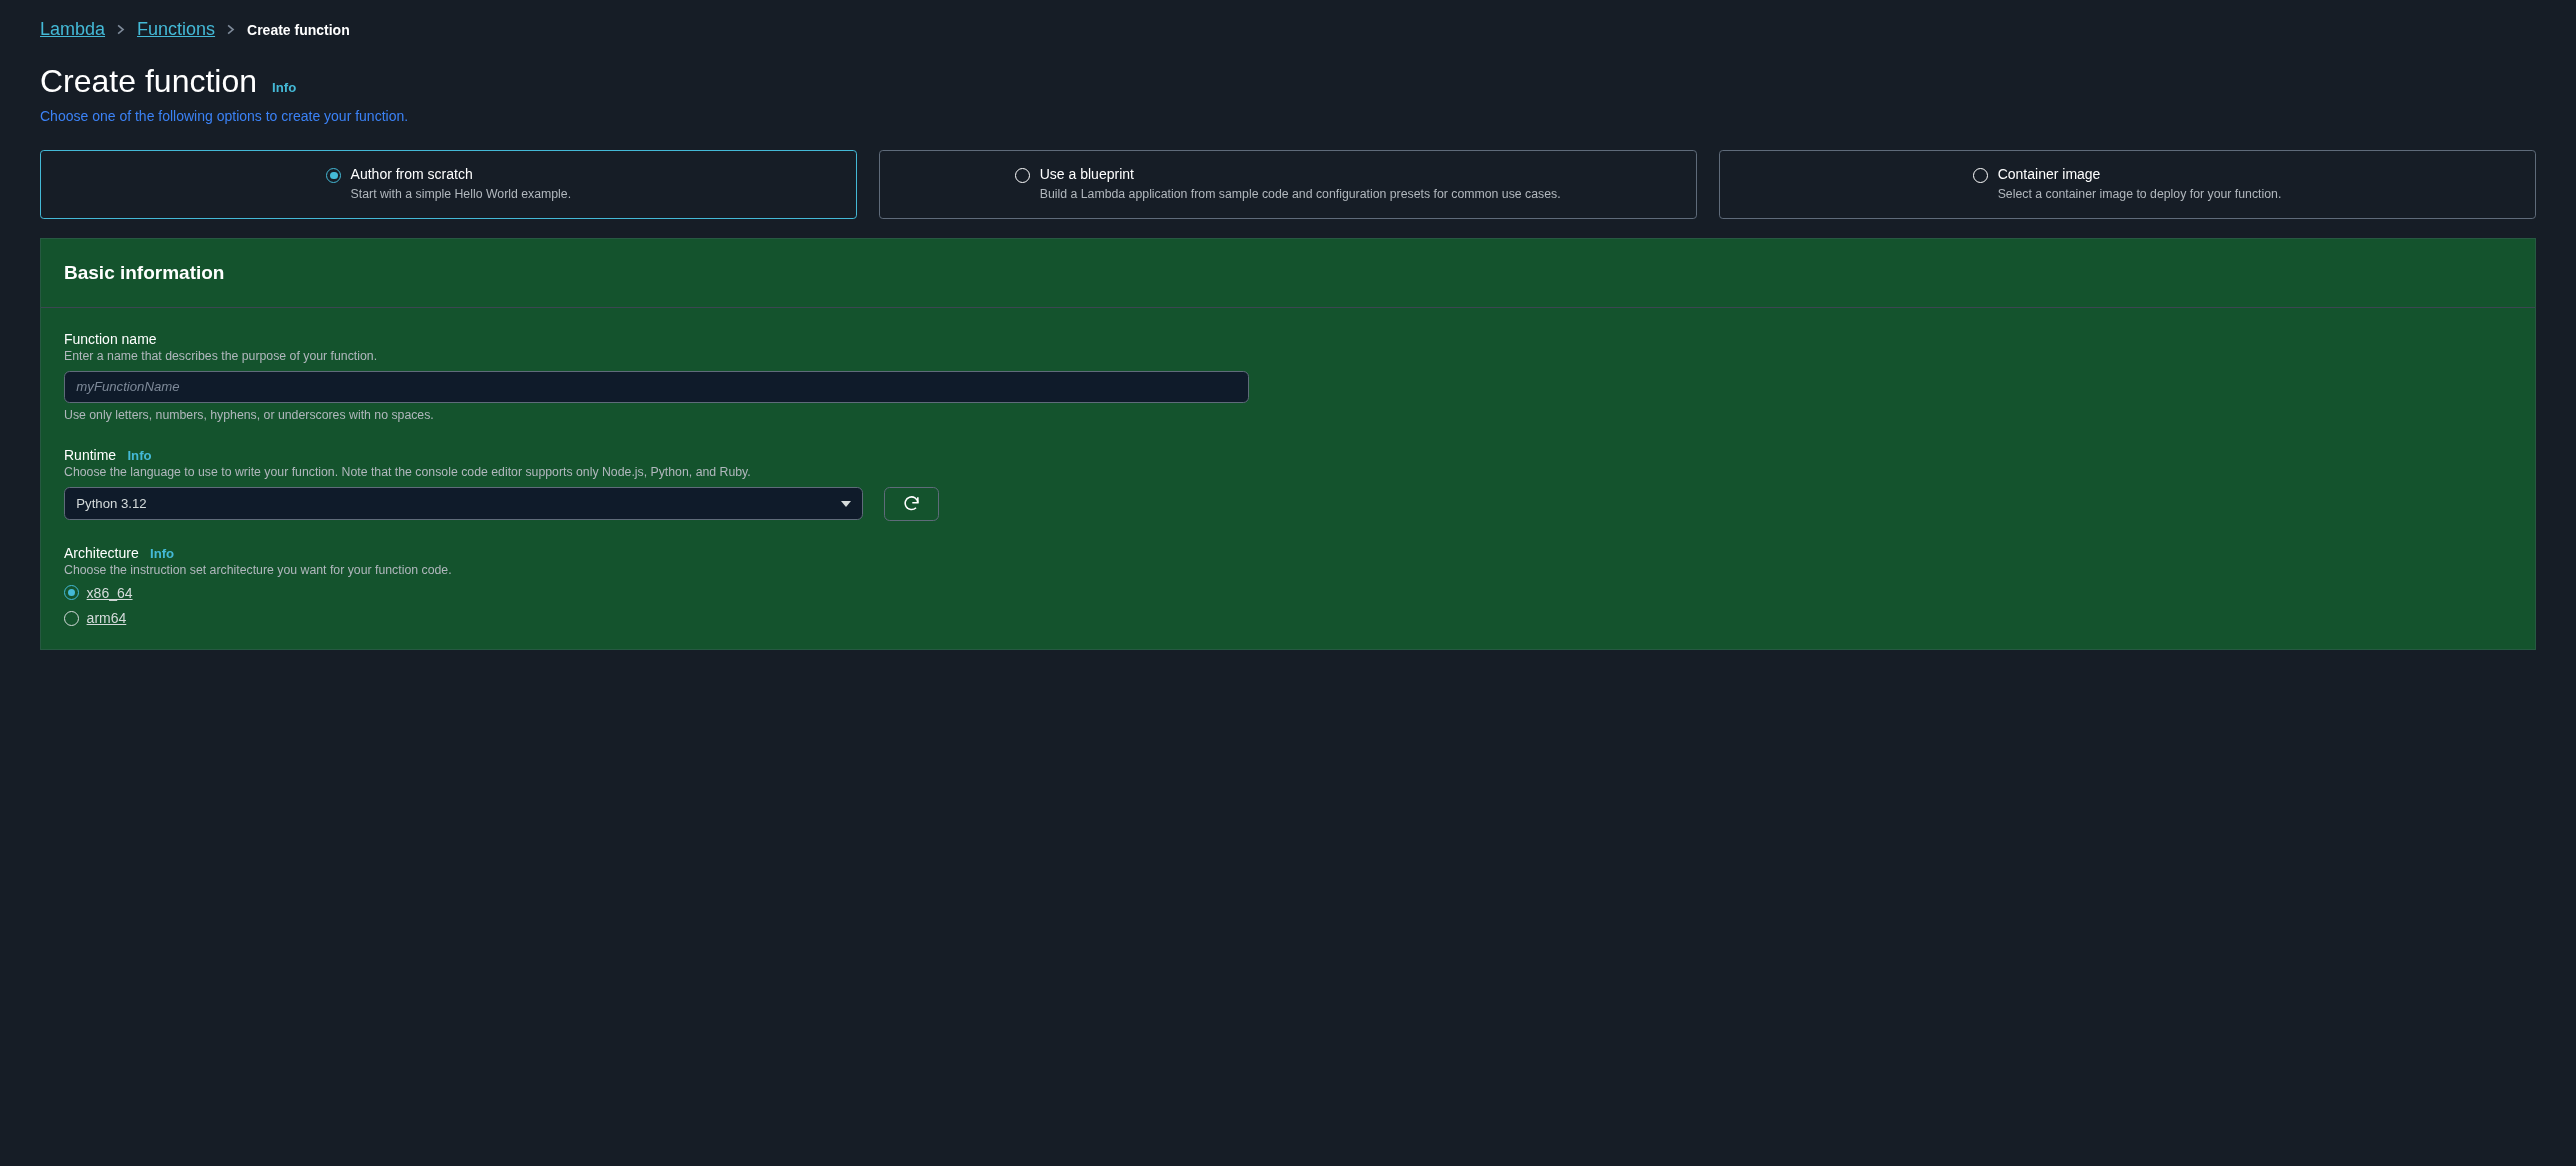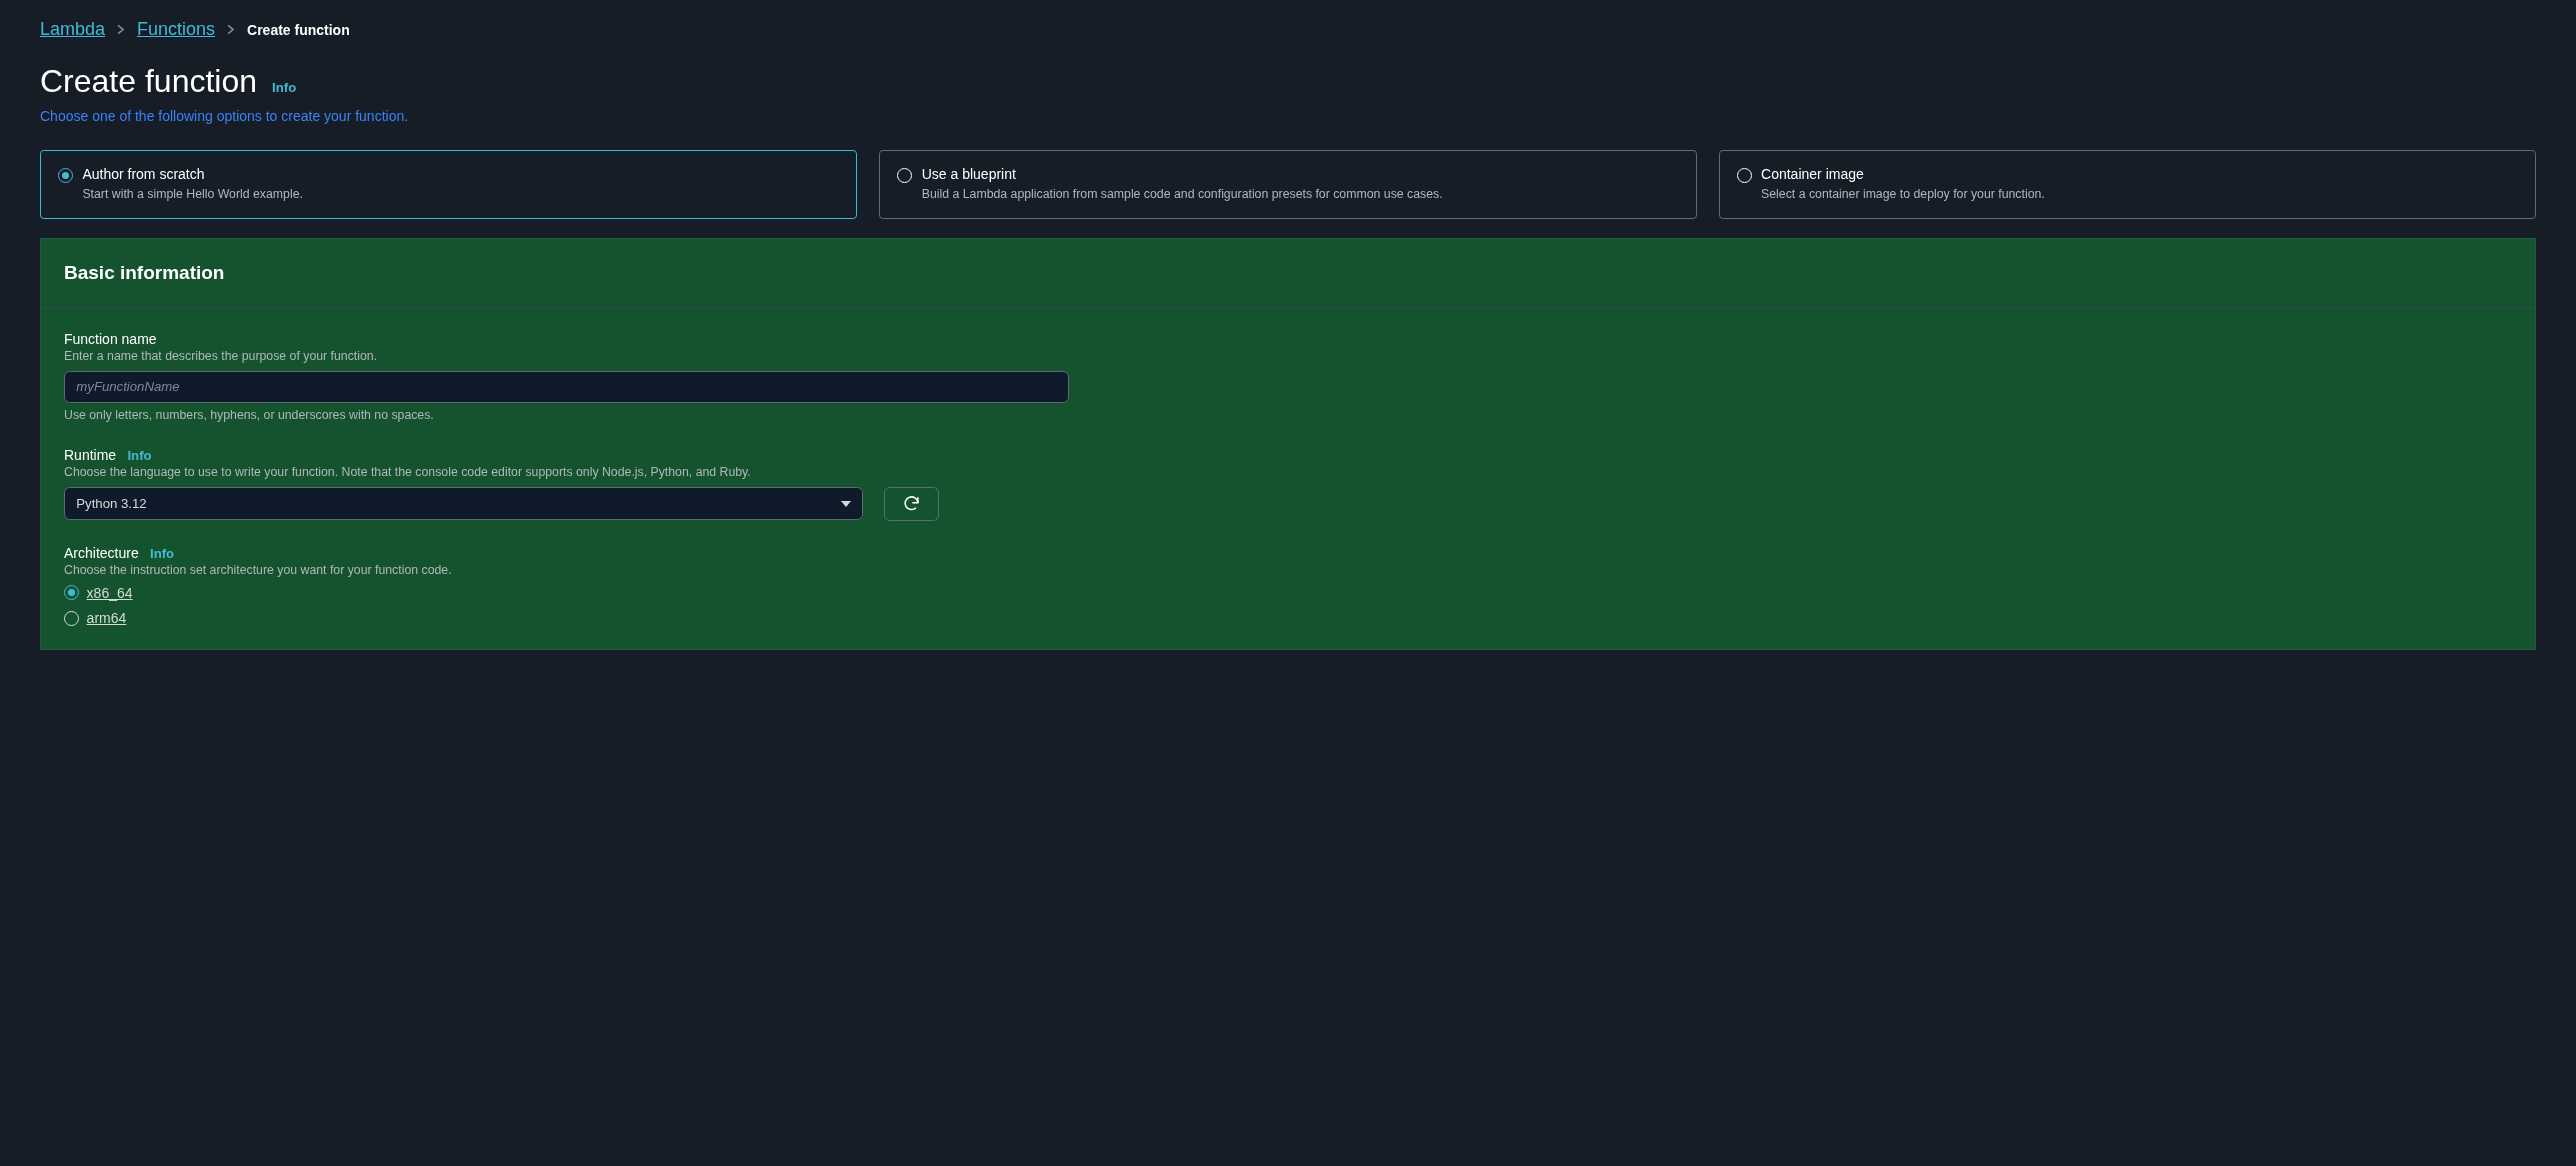--- a/index.html
+++ b/index.html
@@ -69,20 +69,21 @@
   .option-card {
     flex: 1;
     border: 0.9px solid #5f6b7a;
     border-radius: 3.8px;
     padding: 15px 17px;
     display: flex;
     align-items: flex-start;
     gap: 9.4px;
     cursor: pointer;
     background: transparent;
+    justify-content: center;
   }
   .option-card.selected {
     border-color: #44b9d6;
   }
   .radio-outer {
     width: 15px;
     height: 15px;
     border: 0.9px solid #ffffff;
     border-radius: 50%;
     display: flex;
@@ -147,21 +148,21 @@
     color: #b1b7bd;
     font-size: 12.3px;
     margin-bottom: 7.6px;
   }
   .field-hint {
     color: #b1b7bd;
     font-size: 12.3px;
     margin-top: 5.7px;
   }
   .text-input {
-    width: 1005px;
+    width: 1185px;
     background: #0f1b2a;
     border: 0.9px solid #5f6b7a;
     border-radius: 5.7px;
     padding: 7.6px 11.3px;
     color: #d5dbdb;
     font-size: 13.2px;
     outline: none;
   }
   .text-input::placeholder {
     color: #7d8998;

